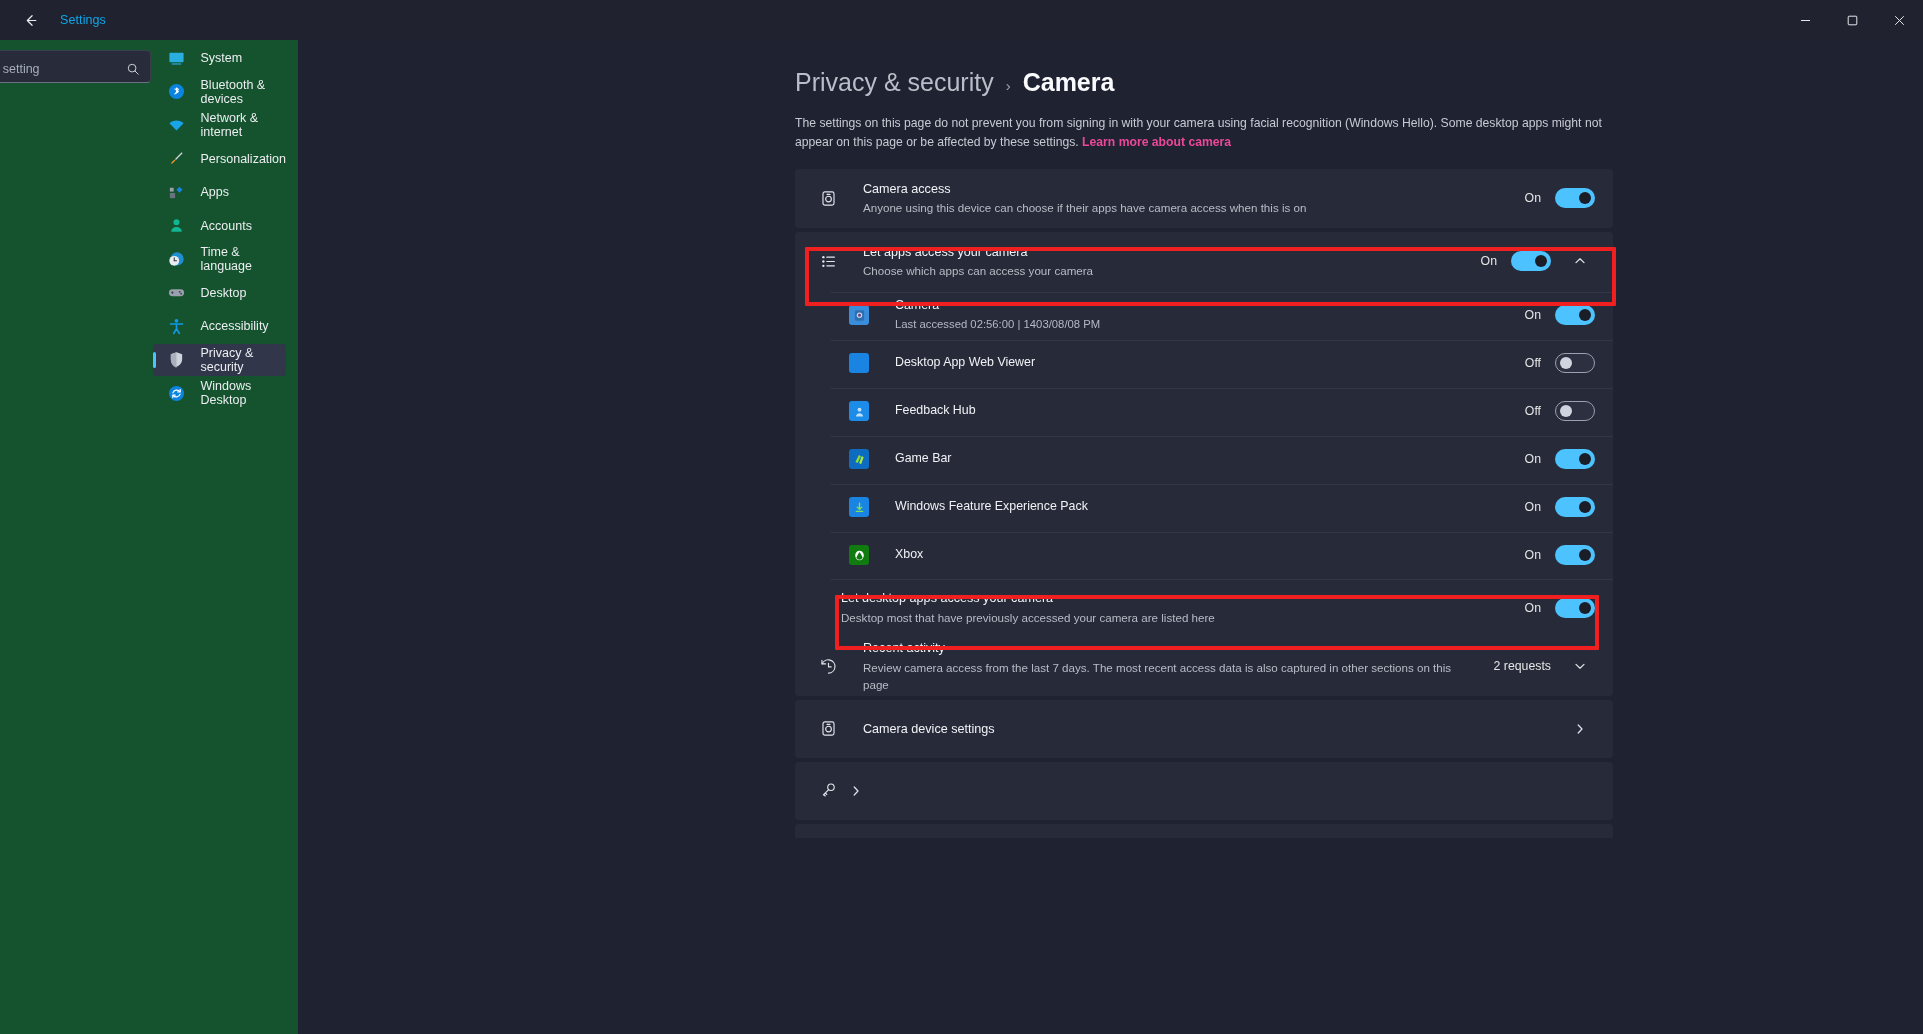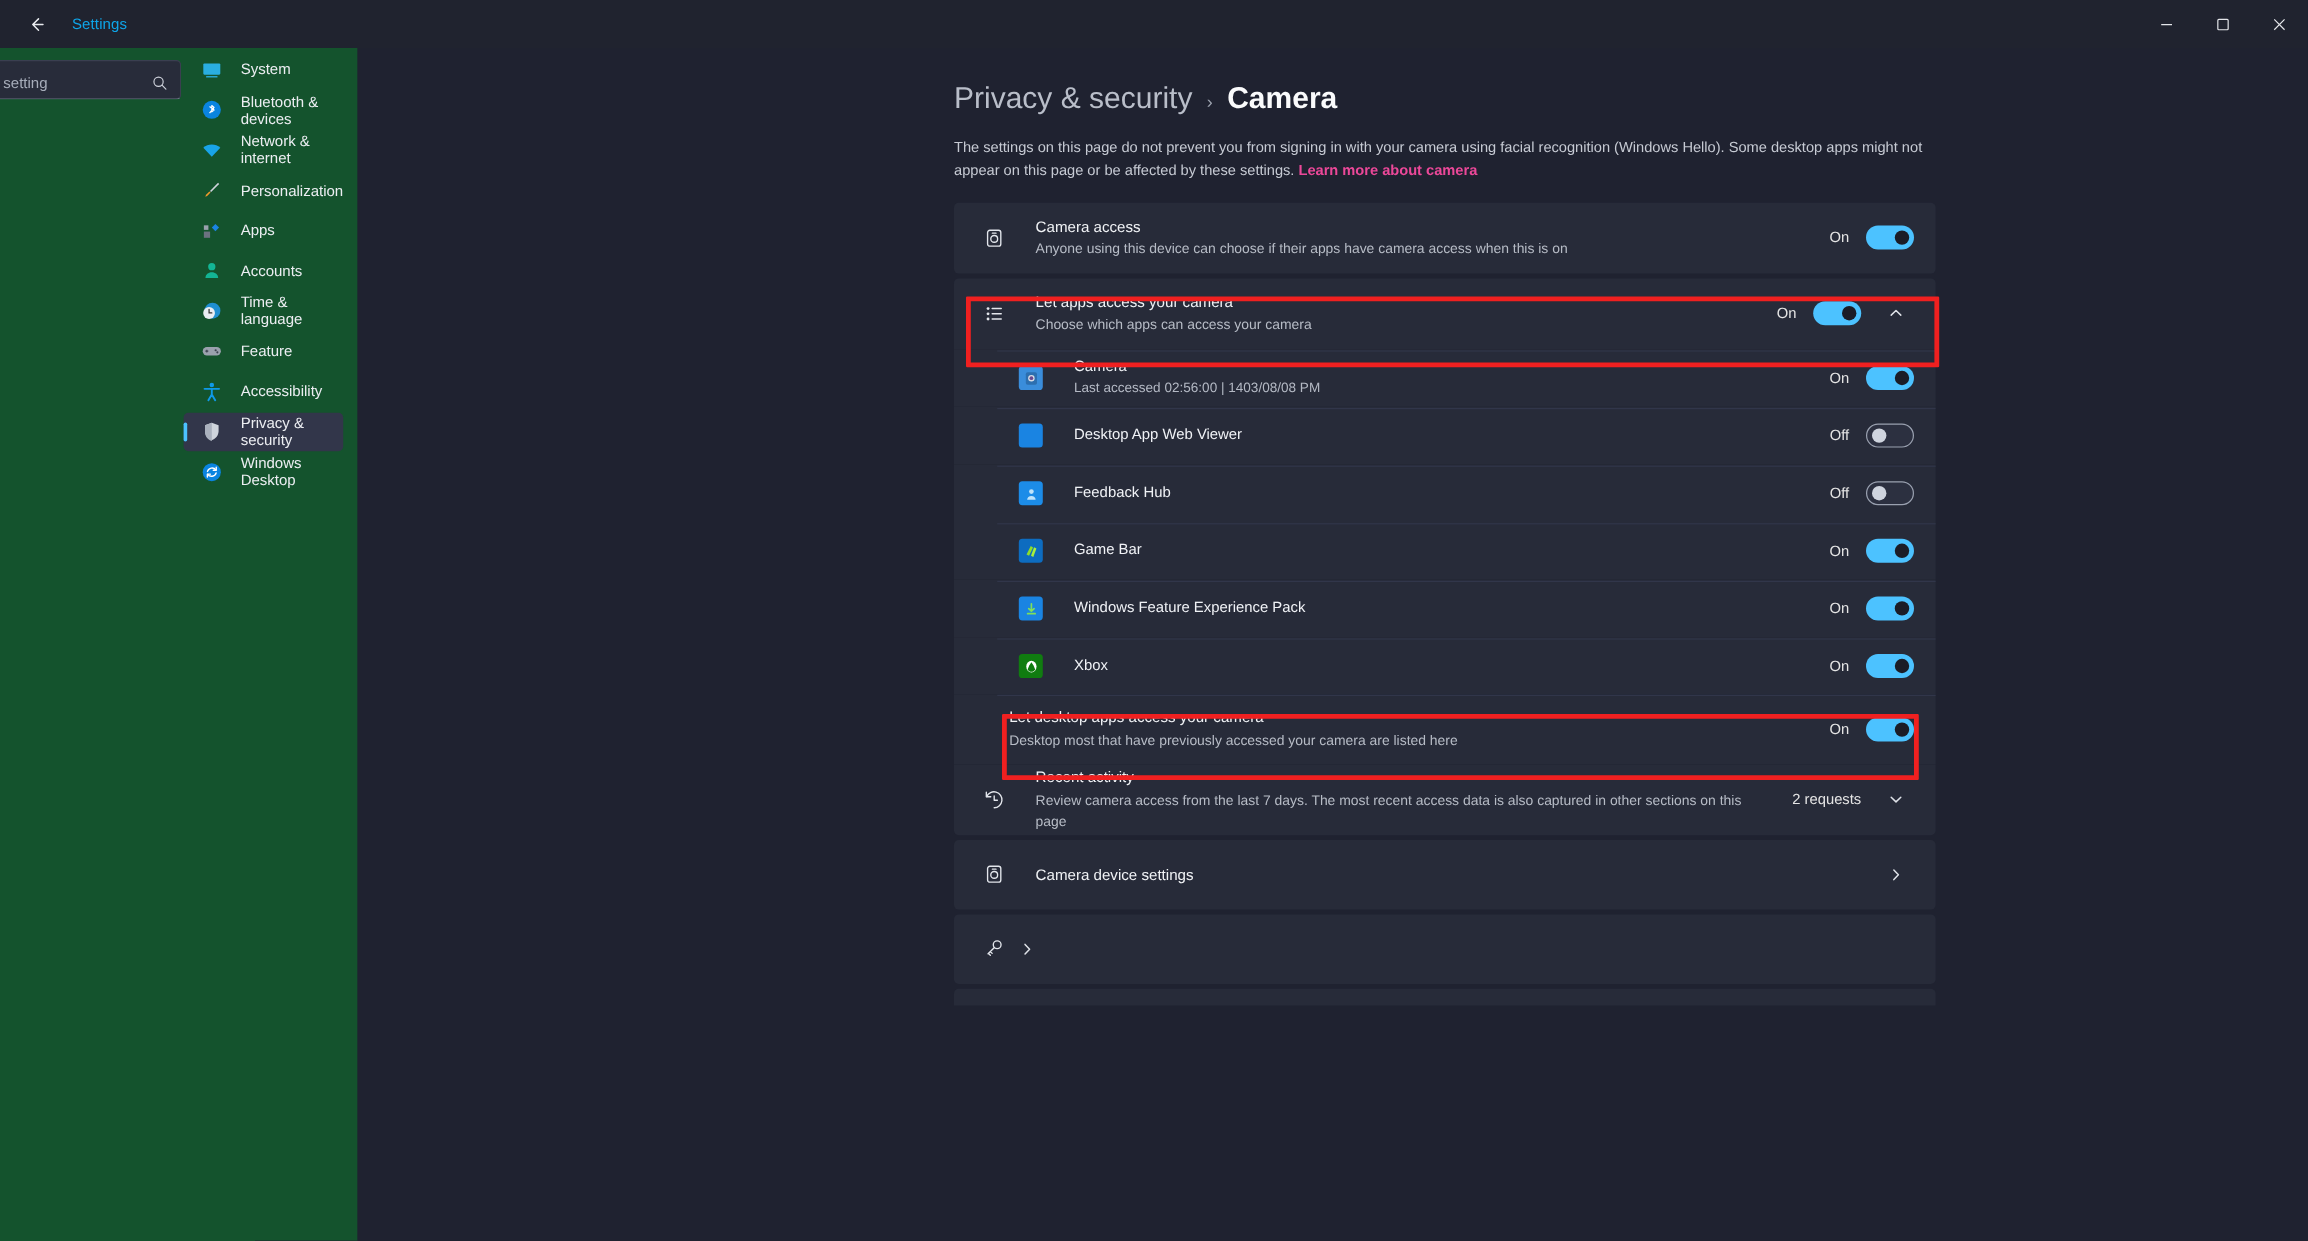--- a/index.html
+++ b/index.html
@@ -326,21 +326,21 @@
 
       <div class="navitem">
         <span class="nav-ico">
           <svg width="17" height="17" viewBox="0 0 18 18">
               <rect x="1" y="5.5" width="16" height="7.5" rx="3.7" fill="#9aa1ad"></rect>
               <path d="M4.6 7.8v2.6M3.3 9.1h2.6" stroke="#3c4250" stroke-width="1"></path>
               <circle cx="12.4" cy="8.3" r=".95" fill="#3c4250"></circle>
               <circle cx="13.9" cy="10.2" r=".95" fill="#3c4250"></circle>
             </svg>
         </span>
-        <span class="nav-label">Feature</span>
+        <span class="nav-label">Desktop</span>
       </div>
 
       <div class="navitem">
         <span class="nav-ico">
           <svg width="17" height="17" viewBox="0 0 18 18">
               <circle cx="9" cy="3" r="2" fill="#0f9ae8"></circle>
               <path d="M2.6 6.4h12.8M9 6.4v5M9 11.4l-3 5M9 11.4l3 5" stroke="#0f9ae8" stroke-width="1.7" stroke-linecap="round" fill="none"></path>
             </svg>
         </span>
         <span class="nav-label">Accessibility</span>

